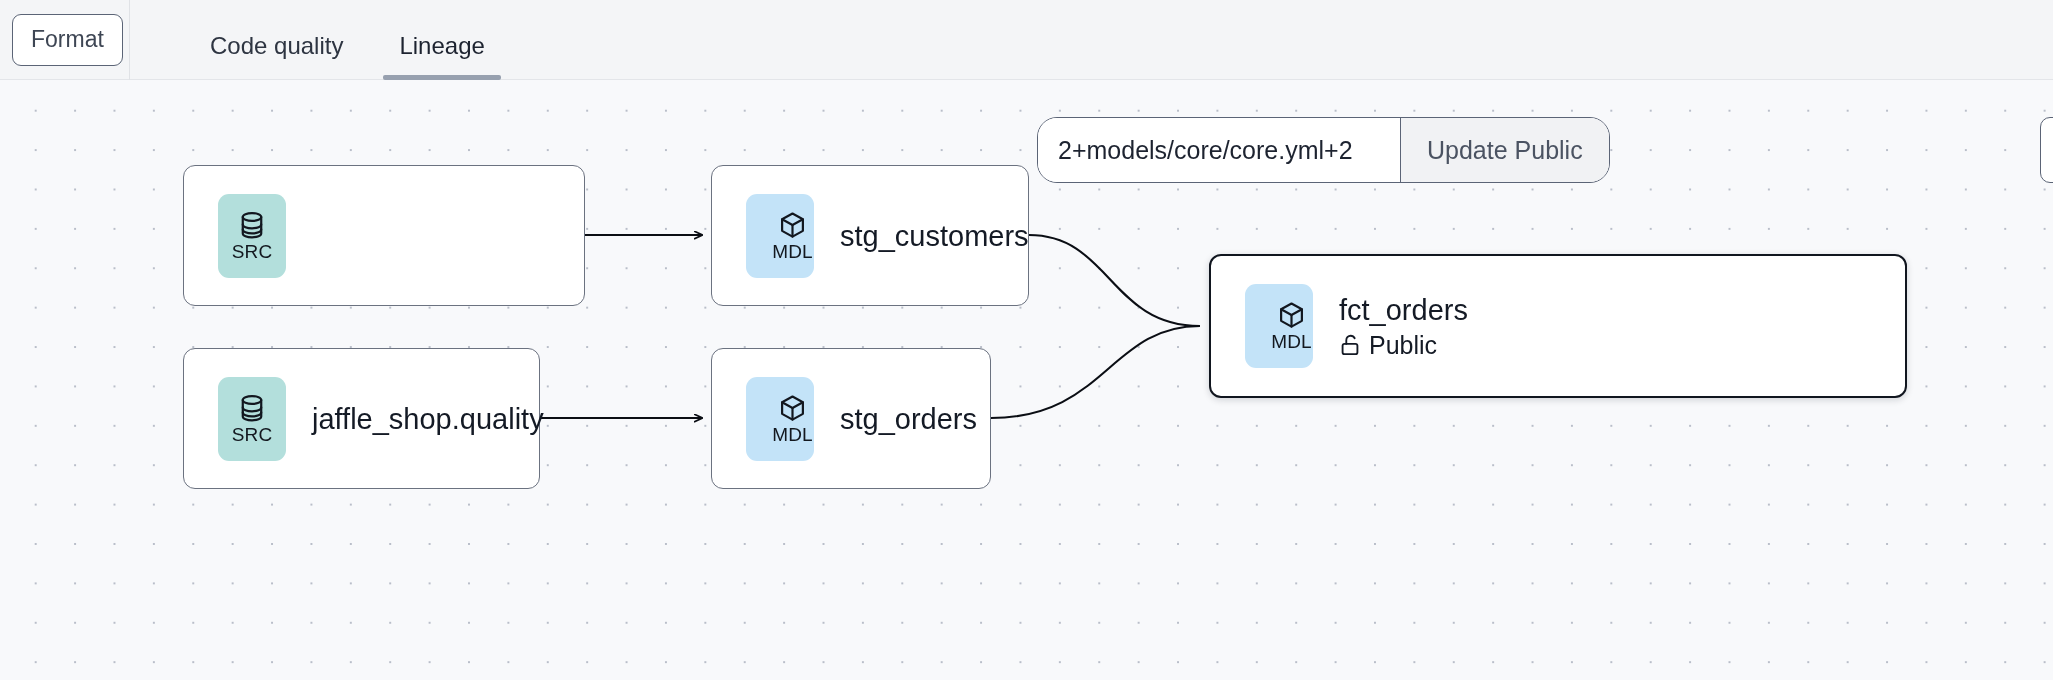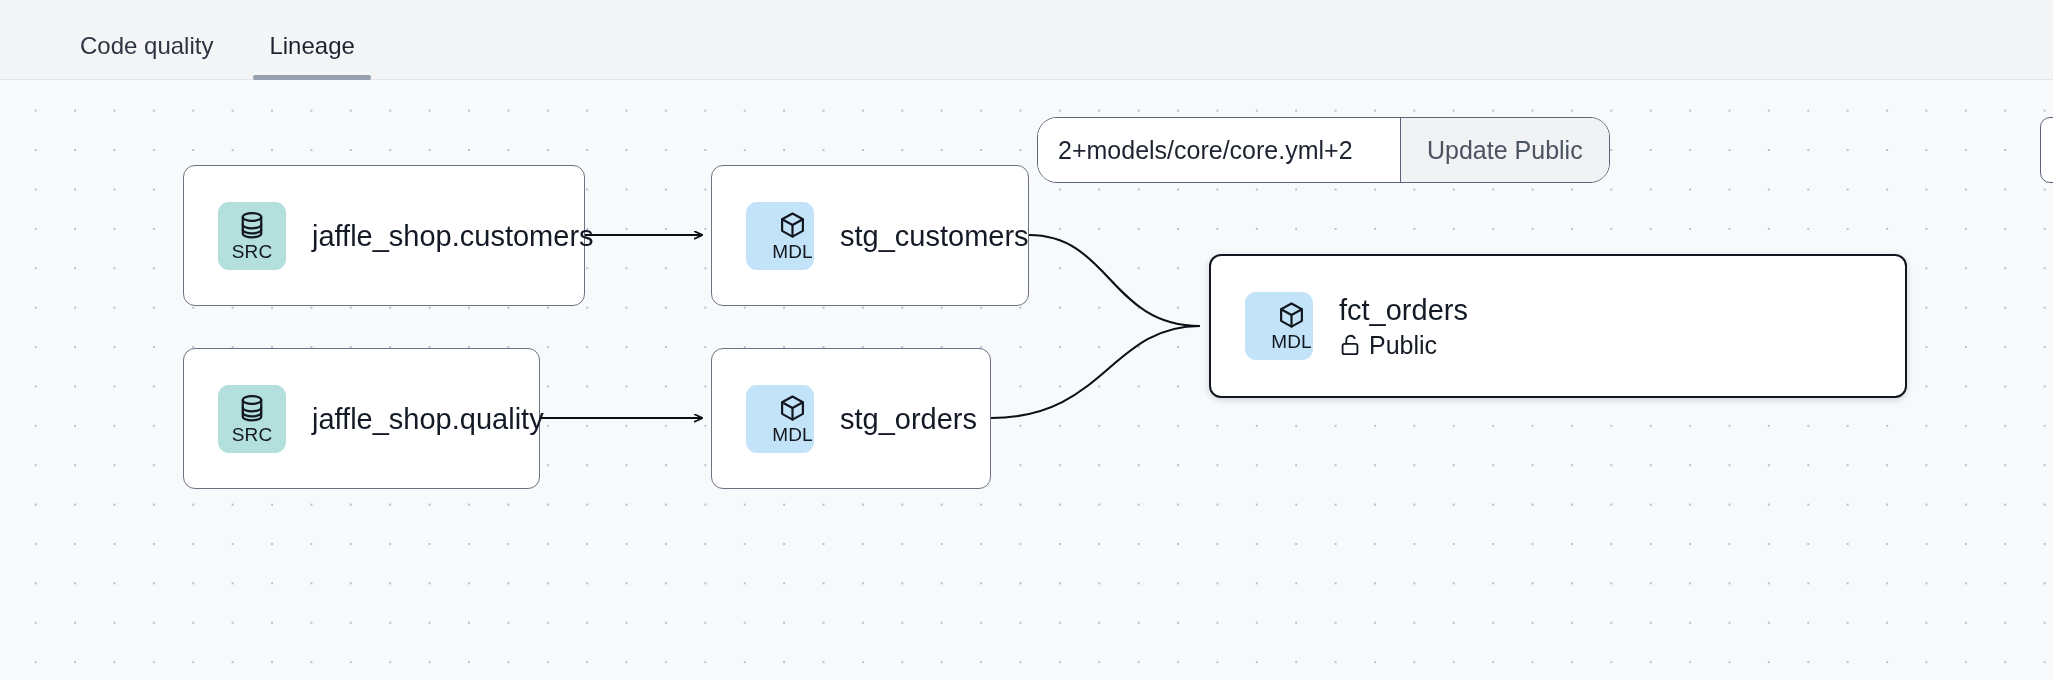--- a/index.html
+++ b/index.html
@@ -121,21 +121,21 @@
     cursor: pointer;
   }
   .node.selected {
     border: 2.6px solid #11161f;
     box-shadow: 0 2px 7px rgba(15,20,30,.16);
   }
 
   .badge {
     flex: 0 0 auto;
     width: 68px;
-    height: 68px;
+    height: 84px;
     border-radius: 11px;
     display: flex;
     flex-direction: column;
     align-items: center;
     justify-content: center;
     gap: 1px;
   }
   .badge.src { background: #b3dfdc; }
   .badge.mdl { background: #c3e3f8; padding-left: 25px; }
 
@@ -235,20 +235,23 @@
     border-radius: 10px;
   }
 </style>
 </head>
 <body>
 
 <div id="app">
 
   <div class="toolbar">
 
+    <div class="format-zone">
+      <button class="format-button">Format</button>
+    </div>
 
     <div class="tabs">
       <div class="tab">
         <span>Code quality</span>
       </div>
       <div class="tab active">
         <span>Lineage</span>
       </div>
     </div>
 
@@ -274,23 +277,20 @@
 
     <div class="node" style="left:183px; top:85px; width:402px; height:141px;">
       <div class="badge src">
         <svg width="28" height="30" viewBox="0 0 24 26" fill="none" stroke="#12171f" stroke-width="1.9" stroke-linecap="round" stroke-linejoin="round">
           <ellipse cx="12" cy="5.2" rx="8" ry="3.4"></ellipse>
           <path d="M4 5.2 V 19.4 C 4 21.3 7.6 22.8 12 22.8 C 16.4 22.8 20 21.3 20 19.4 V 5.2"></path>
           <path d="M4 11.6 C 4 13.5 7.6 15 12 15 C 16.4 15 20 13.5 20 11.6"></path>
           <path d="M4 16 C 4 17.9 7.6 19.4 12 19.4 C 16.4 19.4 20 17.9 20 16"></path>
         </svg>
         <span class="badge-text">SRC</span>
-      </div>
-      <div class="node-body">
-        <div class="node-title">jaffle_shop.customers</div>
       </div>
     </div>
 
     <div class="node" style="left:711px; top:85px; width:318px; height:141px;">
       <div class="badge mdl">
         <svg width="29" height="30" viewBox="0 0 24 26" fill="none" stroke="#12171f" stroke-width="1.9" stroke-linecap="round" stroke-linejoin="round">
           <path d="M12 2.2 L21 7.2 L21 17.2 L12 22.2 L3 17.2 L3 7.2 Z"></path>
           <path d="M3 7.2 L12 12.2 L21 7.2"></path>
           <path d="M12 12.2 L12 22.2"></path>
         </svg>

